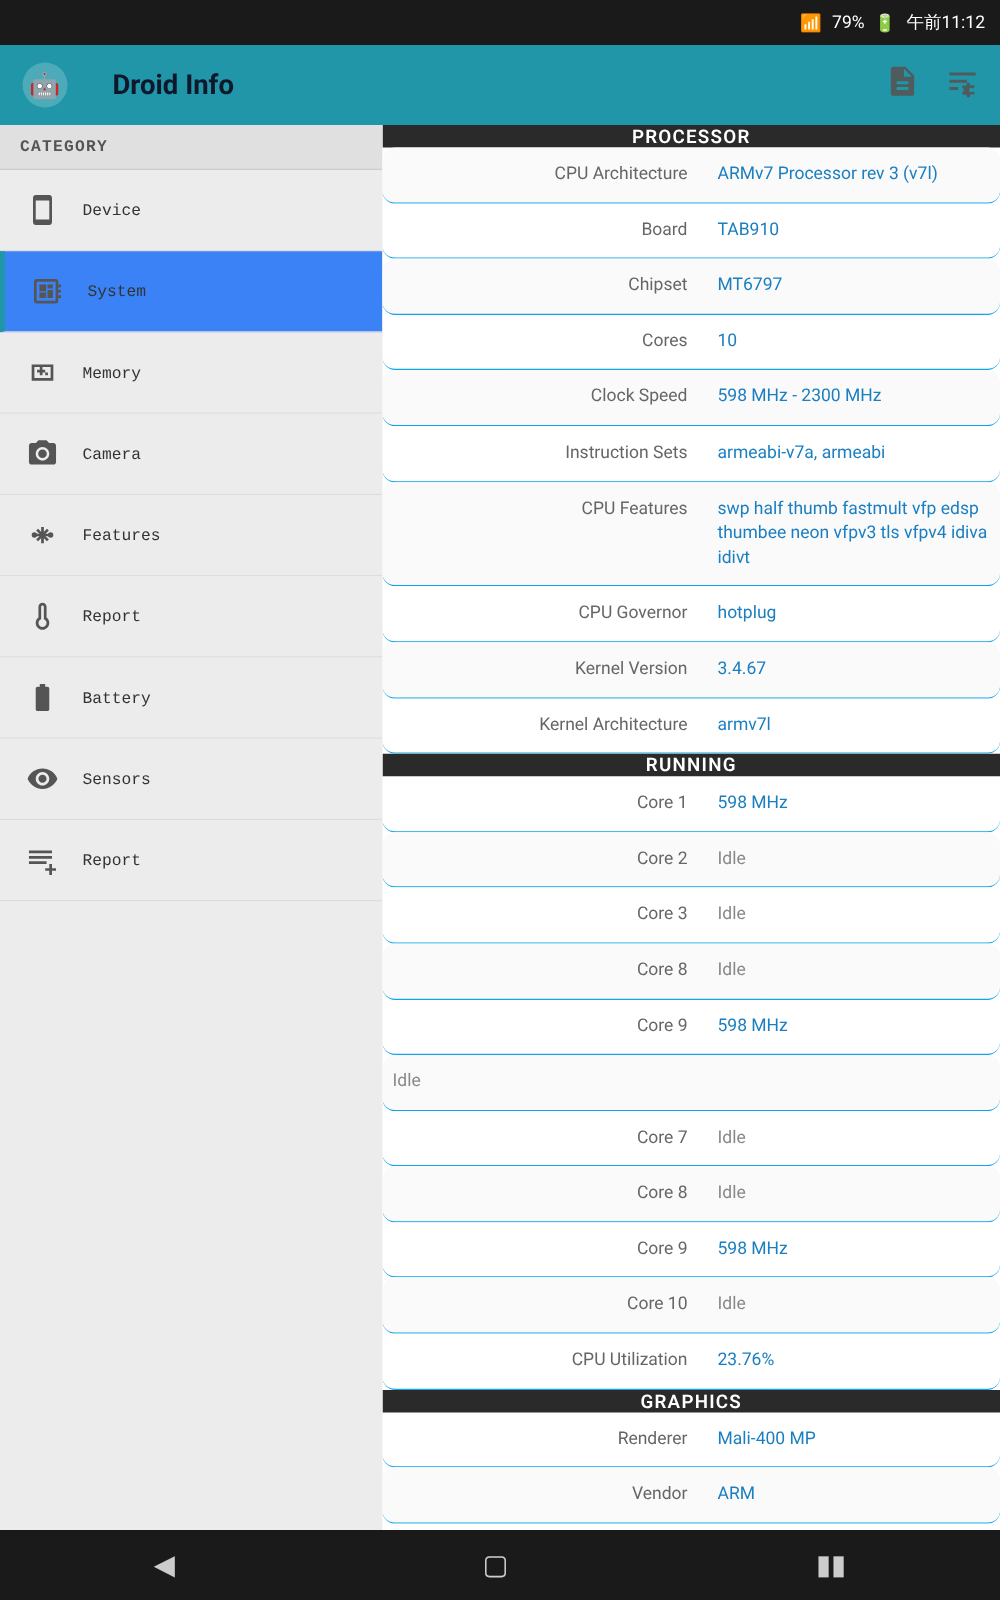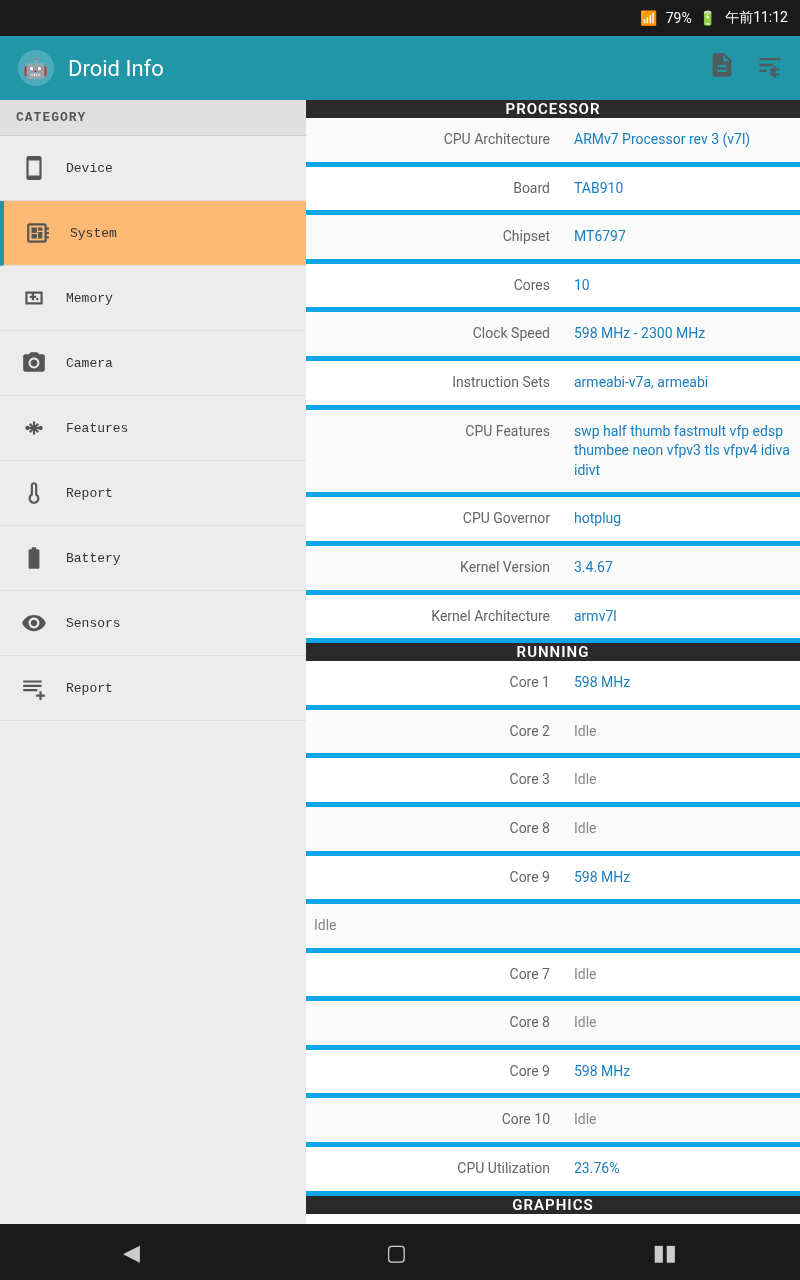--- a/index.html
+++ b/index.html
@@ -41,24 +41,25 @@
       align-items: center;
       padding: 0 16px;
       flex-shrink: 0;
     }
     #app-logo {
       width: 40px;
       height: 40px;
       margin-right: 12px;
     }
     #app-title {
-      color: #ffffff;
+      color: #0f172a;
       font-size: 22px;
-      font-weight: 400;
+      font-weight: 700;
       flex: 1;
+      margin-left: 22px;
     }
     .top-bar-btn {
       color: white;
       font-size: 24px;
       margin-left: 20px;
       cursor: pointer;
       opacity: 0.9;
     }
 
     
@@ -89,21 +90,21 @@
     }
     .sidebar-item {
       display: flex;
       align-items: center;
       padding: 14px 16px;
       cursor: pointer;
       border-bottom: 1px solid #ddd;
       background: #ececec;
     }
     .sidebar-item.active {
-      background: #fdba74;
+      background: #3b82f6;
       border-left: 4px solid #2196a8;
     }
     .sidebar-icon {
       width: 36px;
       height: 36px;
       margin-right: 14px;
       display: flex;
       align-items: center;
       justify-content: center;
       color: #555;
@@ -127,22 +128,23 @@
       color: white;
       text-align: center;
       padding: 0;
       font-size: 15px;
       font-weight: 600;
       letter-spacing: 1px;
     }
     .info-row {
       display: flex;
       align-items: flex-start;
-      border-bottom: 5px solid #0ea5e9;
+      border-bottom: 1px solid #0ea5e9;
       min-height: 44px;
+      border-radius: 10px;
     }
     .info-row:nth-child(even) { background: #fafafa; }
     .info-label {
       width: 260px;
       min-width: 260px;
       padding: 12px 16px 12px 8px;
       text-align: right;
       color: #666;
       font-size: 14px;
       line-height: 1.4;

